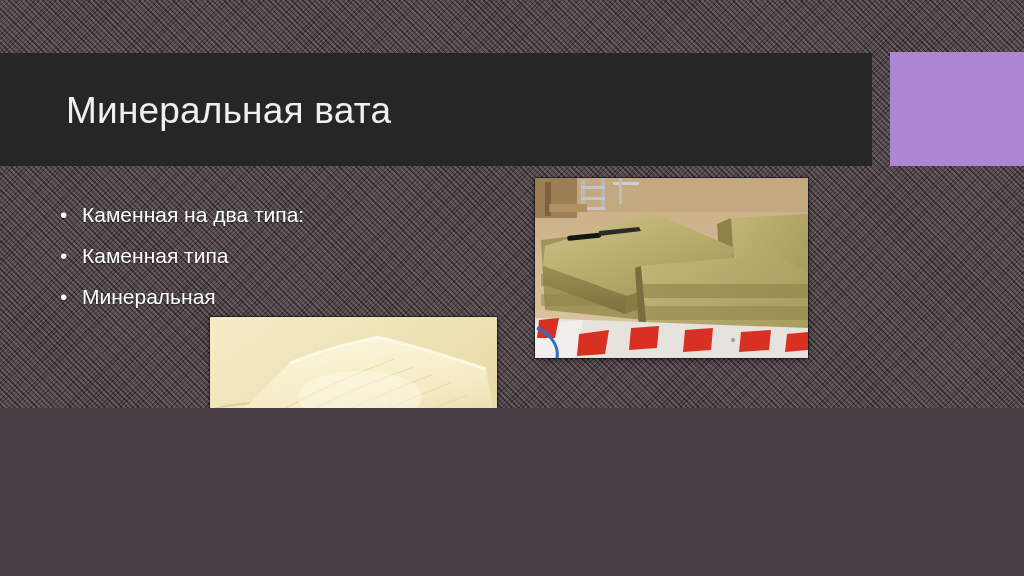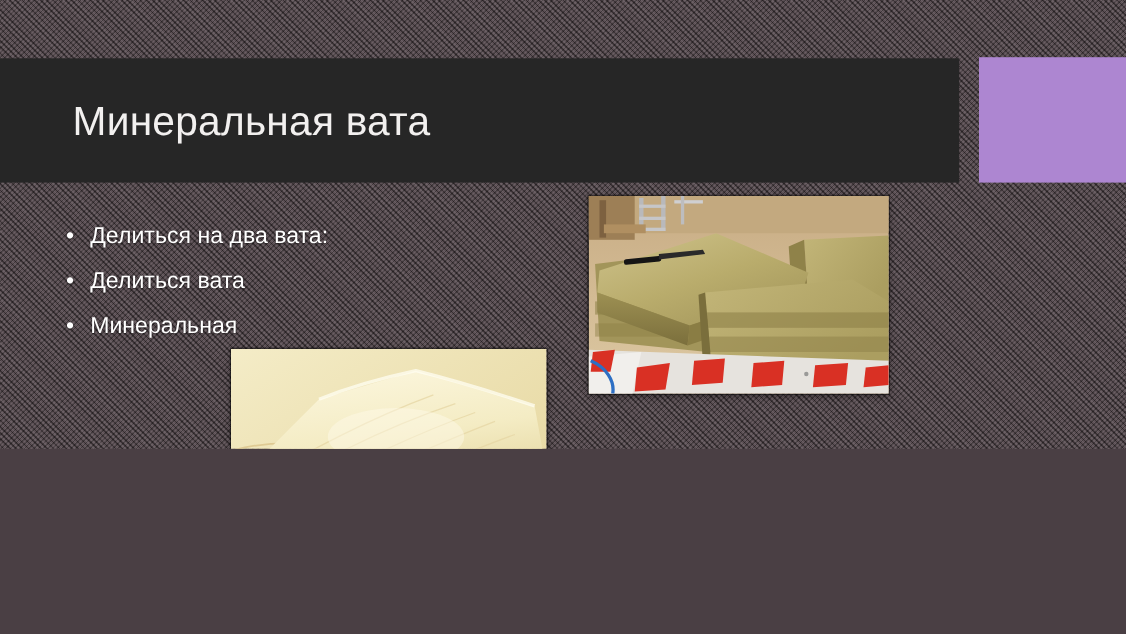--- a/index.html
+++ b/index.html
@@ -69,25 +69,25 @@
 
   <div class="title-band">
     <div class="title-text">Минеральная вата</div>
   </div>
 
   <div class="accent-block"></div>
 
   <ul class="bullets">
     <li class="bullet-item">
       <span class="bullet-dot">•</span>
-      <span class="bullet-label">Делиться на два вата:</span>
+      <span class="bullet-label">Каменная на два типа:</span>
     </li>
     <li class="bullet-item">
       <span class="bullet-dot">•</span>
-      <span class="bullet-label">Делиться вата</span>
+      <span class="bullet-label">Каменная типа</span>
     </li>
     <li class="bullet-item">
       <span class="bullet-dot">•</span>
       <span class="bullet-label">Минеральная</span>
     </li>
   </ul>
 
   <div class="photo photo-stone" aria-label="Каменная вата — слои минераловатных плит с ножом">
     <svg viewBox="0 0 273 180" preserveAspectRatio="none">
       <defs>

